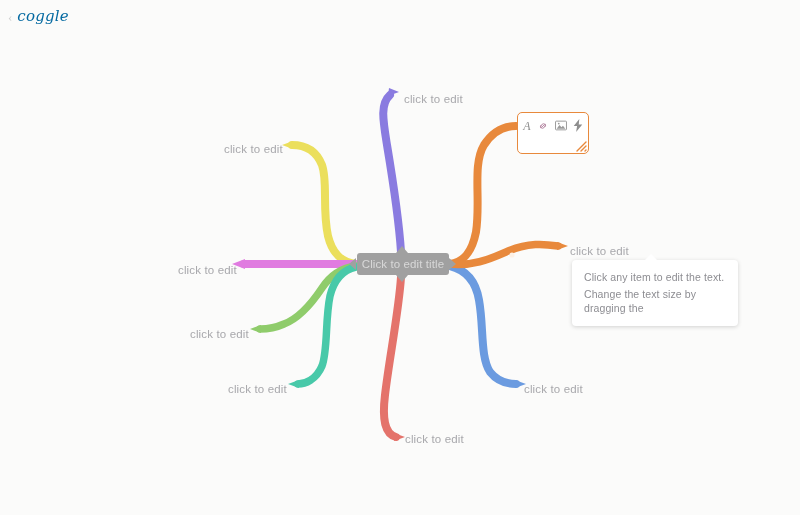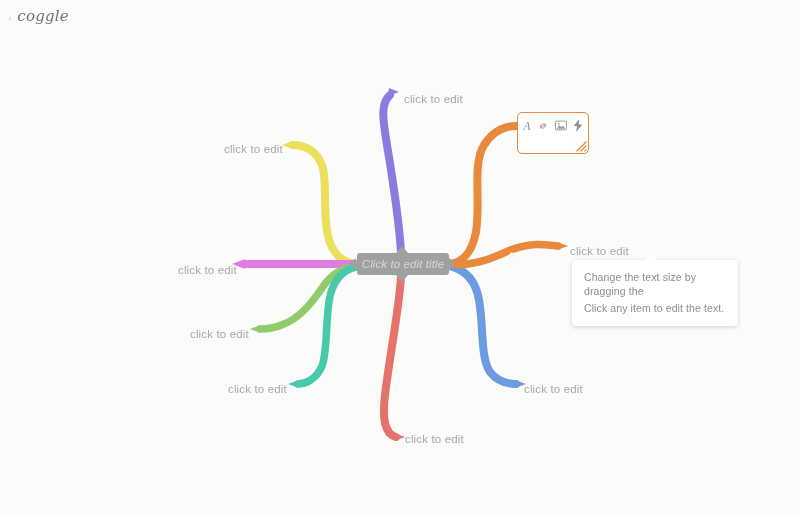--- a/index.html
+++ b/index.html
@@ -40,21 +40,21 @@
   #back-chevron {
     font-size: 13px;
     color: #cfcfcf;
     line-height: 1;
     font-family: "Liberation Serif", serif;
   }
   #logo-text {
     font-family: "DejaVu Serif", serif;
     font-style: italic;
     font-size: 15px;
-    color: #737373;
+    color: #0369a1;
     letter-spacing: 0.2px;
     line-height: 1;
   }
 
   
   #canvas {
     position: absolute;
     inset: 0;
     z-index: 5;
   }
@@ -72,21 +72,20 @@
     top: 253px;
     width: 92px;
     height: 22px;
     background: #a0a0a0;
     border-radius: 3px;
     display: flex;
     align-items: center;
     justify-content: center;
     z-index: 20;
     cursor: pointer;
-    font-style: italic;
   }
   #root-label {
     font-size: 11.5px;
     color: #d8d8d8;
     white-space: nowrap;
     letter-spacing: 0.1px;
     user-select: none;
   }
   .root-arrow {
     position: absolute;
@@ -319,18 +318,18 @@
       </div>
       <span id="edit-resize">
         <svg width="14" height="14" viewBox="0 0 14 14">
           <path d="M13 4 L4 13 M13 8 L8 13 M13 12 L12 13" stroke="#e8893c" stroke-width="1.4" stroke-linecap="round" fill="none"></path>
         </svg>
       </span>
     </div>
 
     <div id="tooltip">
       <div id="tooltip-notch"></div>
+      <div class="tip-line">Click any item to edit the text.</div>
       <div class="tip-line">Change the text size by dragging the</div>
-      <div class="tip-line">Click any item to edit the text.</div>
     </div>
 
   </div>
 </div>
 
 </body></html>

